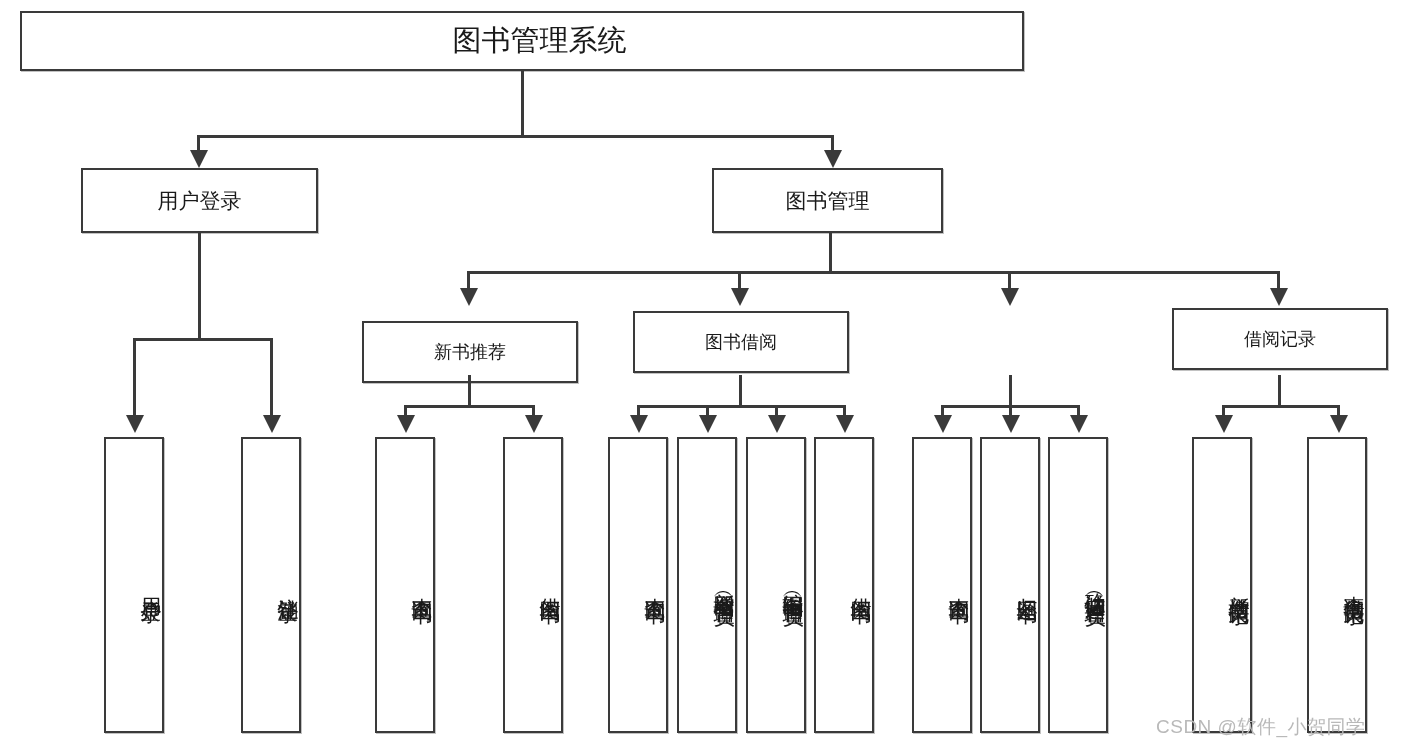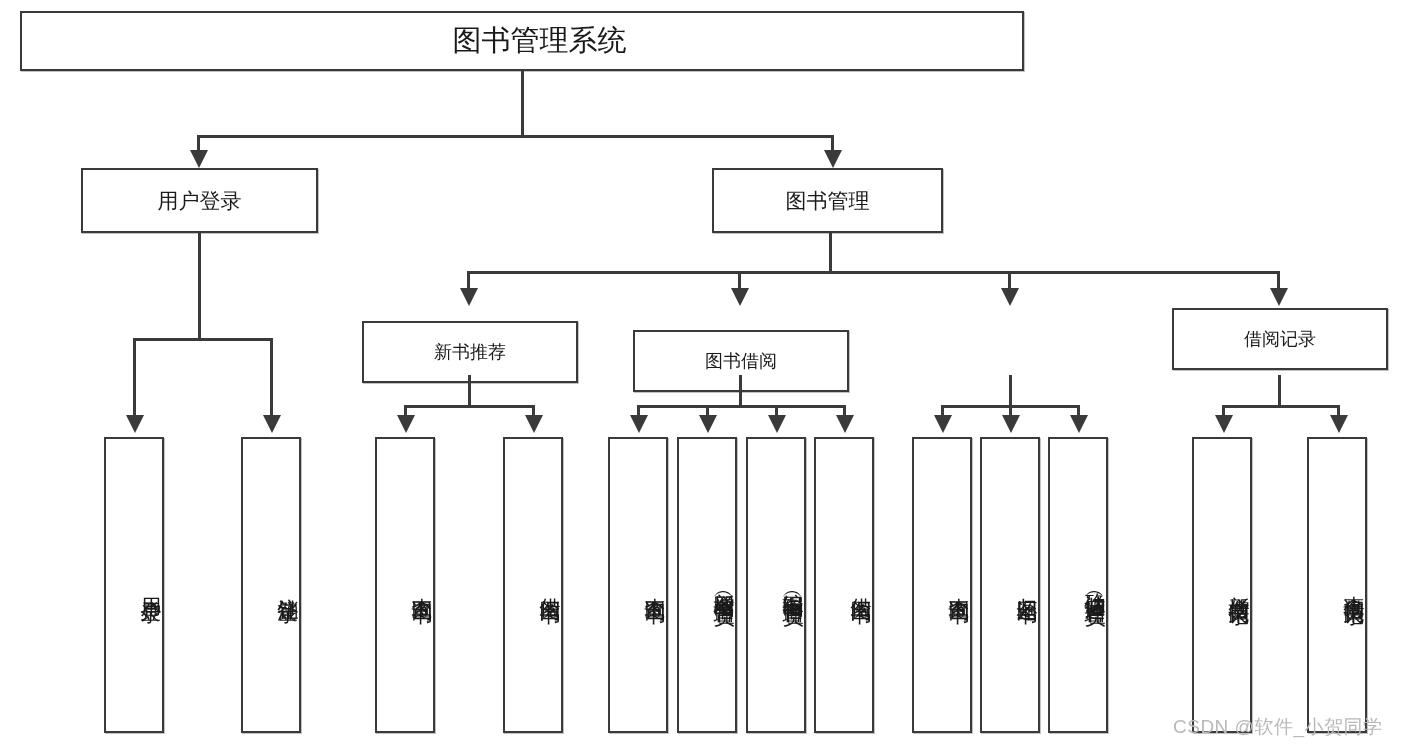--- a/index.html
+++ b/index.html
@@ -111,21 +111,21 @@
   <div class="vline" style="left:467px; top:271px; height:22px;"></div>
   <div class="arrow" style="left:460px; top:288px;"></div>
   <div class="vline" style="left:738px; top:271px; height:22px;"></div>
   <div class="arrow" style="left:731px; top:288px;"></div>
   <div class="vline" style="left:1008px; top:271px; height:22px;"></div>
   <div class="arrow" style="left:1001px; top:288px;"></div>
   <div class="vline" style="left:1277px; top:271px; height:22px;"></div>
   <div class="arrow" style="left:1270px; top:288px;"></div>
 
   <div class="node level3" style="left:362px; top:313px; width:216px; height:62px;">新书推荐</div>
-  <div class="node level3" style="left:633px; top:322px; width:216px; height:62px;">图书借阅</div>
+  <div class="node level3" style="left:633px; top:303px; width:216px; height:62px;">图书借阅</div>
   <div class="node level3" style="left:1172px; top:300px; width:216px; height:62px;">借阅记录</div>
 
   <div class="vline" style="left:468px; top:375px; height:32px;"></div>
   <div class="hline" style="left:404px; top:405px; width:131px;"></div>
   <div class="vline" style="left:404px; top:405px; height:14px;"></div>
   <div class="arrow" style="left:397px; top:415px;"></div>
   <div class="vline" style="left:532px; top:405px; height:14px;"></div>
   <div class="arrow" style="left:525px; top:415px;"></div>
 
   <div class="vline" style="left:739px; top:375px; height:32px;"></div>
@@ -166,15 +166,15 @@
   <div class="node leaf top-aligned" style="left:746px; top:437px; width:60px; height:296px;">编辑图书（管理员）</div>
   <div class="node leaf" style="left:814px; top:437px; width:60px; height:296px;">借阅图书</div>
 
   <div class="node leaf" style="left:912px; top:437px; width:60px; height:296px;">查询图书</div>
   <div class="node leaf" style="left:980px; top:437px; width:60px; height:296px;">归还图书</div>
   <div class="node leaf top-aligned" style="left:1048px; top:437px; width:60px; height:296px;">确认归还（管理员）</div>
 
   <div class="node leaf" style="left:1192px; top:437px; width:60px; height:296px;">新增借阅记录</div>
   <div class="node leaf" style="left:1307px; top:437px; width:60px; height:296px;">查询借阅记录</div>
 
-  <div class="watermark" style="left:1156px; top:714px;margin-left:17px;">CSDN @软件_小贺同学</div>
+  <div class="watermark" style="left:1156px; top:714px;">CSDN @软件_小贺同学</div>
 
 </div>
 
 </body></html>

